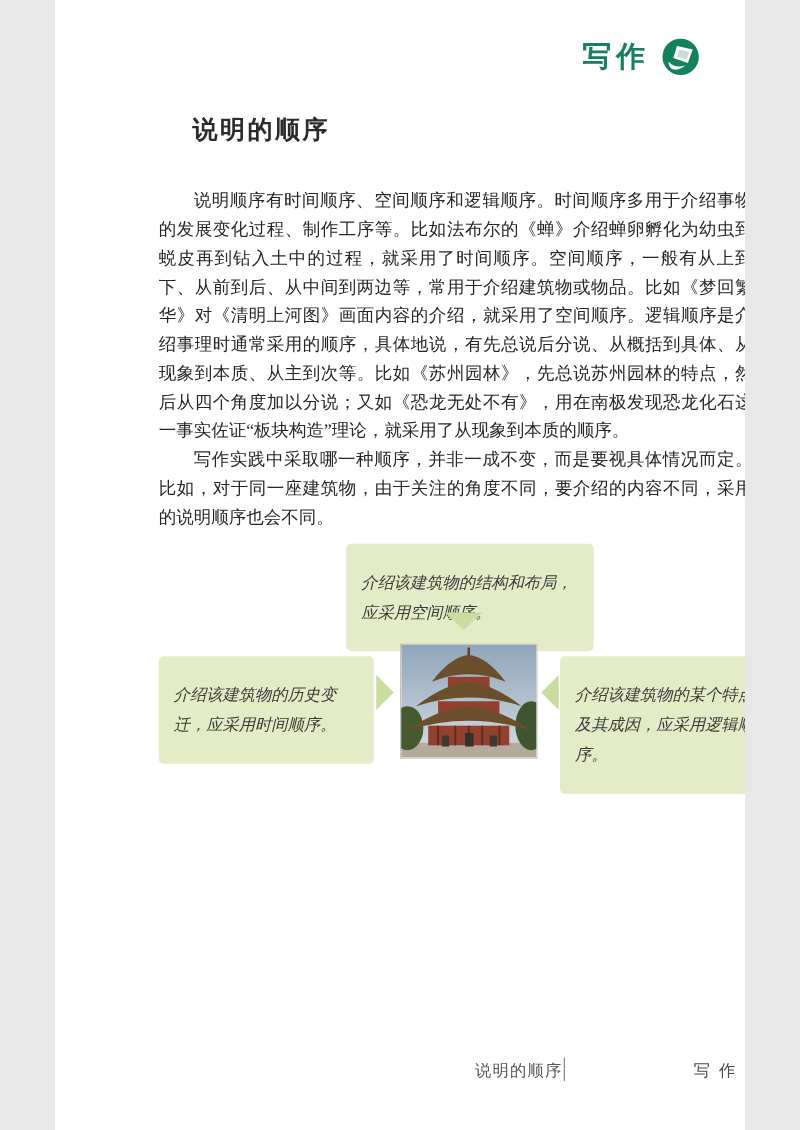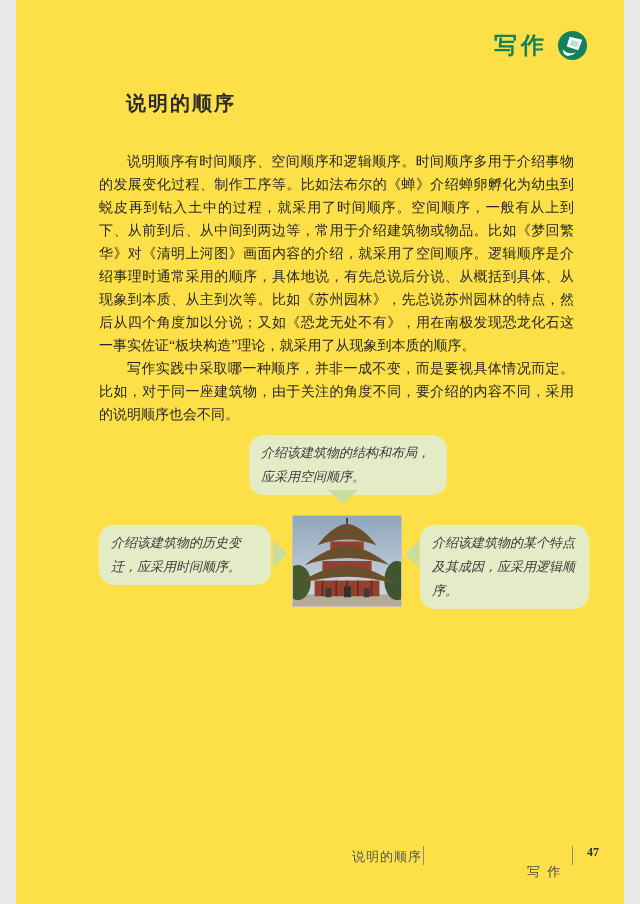--- a/index.html
+++ b/index.html
@@ -1,55 +1,55 @@
 <!DOCTYPE html>
 <html><head>
 <meta charset="utf-8">
 <style>
   * { margin:0; padding:0; box-sizing:border-box; }
   html,body { background:#e8e8e8; }
   .page {
-    position:relative; width:608px; height:904px; margin:0 auto;
-    background:#fde047; overflow:hidden;
+    position:relative; width:552px; height:904px; margin:0 auto;
+    background:#ffffff; overflow:hidden;
     font-family:"Liberation Serif","DejaVu Serif",serif; color:#262626;text-decoration:underline;
   }
   
   .header { position:absolute; top:30px; right:36px; display:flex; align-items:center; gap:9px; }
   .header-label { font-size:23px; font-weight:bold; letter-spacing:4px; color:#15805c; }
   .logo { width:31px; height:31px; display:block; }
   
   .main { position:absolute; left:83px; top:90px; width:475px; }
   .title { font-size:20px; font-weight:bold; letter-spacing:2px; color:#2b2b2b; margin:0 0 33px 27px; }
   .body-p {
     font-size:14px; line-height:23px; text-indent:2em;
     text-align:justify; text-justify:inter-character; color:#262626;
   }
   
   .diagram { position:relative; height:188px; margin-top:9px; }
   .bubble {
-    position:absolute; background:#e3ecc6; border-radius:15px;
-    padding:6px 12px; font-size:13px; line-height:24px;
+    position:absolute; background:#e3ecc6; border-radius:4px;
+    padding:19px 12px; font-size:13px; line-height:24px;
     font-style:italic; color:#3a3a3a; text-align:left;
   }
   .bubble-top   { left:150px; top:0;    width:198px; min-height:52px; }
   .bubble-left  { left:0;     top:90px; width:172px; min-height:58px; }
   .bubble-right { left:321px; top:90px; width:169px; min-height:62px; }
   .arr { position:absolute; width:0; height:0; }
   .arr-down  { left:229px; top:55px;  border-left:15px solid transparent; border-right:15px solid transparent; border-top:14px solid #c9dc9f; }
   .arr-right { left:174px; top:105px; border-top:14px solid transparent; border-bottom:14px solid transparent; border-left:14px solid #c9dc9f; }
   .arr-left  { left:306px; top:105px; border-top:14px solid transparent; border-bottom:14px solid transparent; border-right:14px solid #c9dc9f; }
   .photo { position:absolute; left:193px; top:80px; width:110px; height:92px; border:1px solid #c9c4bb; }
   .photo svg { display:block; width:100%; height:100%; }
   
   .footer { position:absolute; left:0; top:845px; width:640px; height:24px; font-size:13px; color:#555; }
   .footer .chapter { position:absolute; left:336px; top:3px; letter-spacing:1px; }
   .footer .vbar { position:absolute; top:1px; width:1px; height:19px; background:#8a8a8a; }
   .footer .vbar1 { left:407px; }
   .footer .vbar2 { left:556px; }
-  .footer .section { position:absolute; left:511px; top:18px; letter-spacing:2px; color:#4a4a4a; }
+  .footer .section { position:absolute; left:511px; top:3px; letter-spacing:2px; color:#4a4a4a; }
   .footer .pagenum { position:absolute; left:571px; top:0; font-size:12px; font-weight:bold; color:#333; }
 </style>
 </head>
 <body>
 
 <div class="page">
 
   <div class="header">
     <span class="header-label">写作</span>
     <span class="logo">

